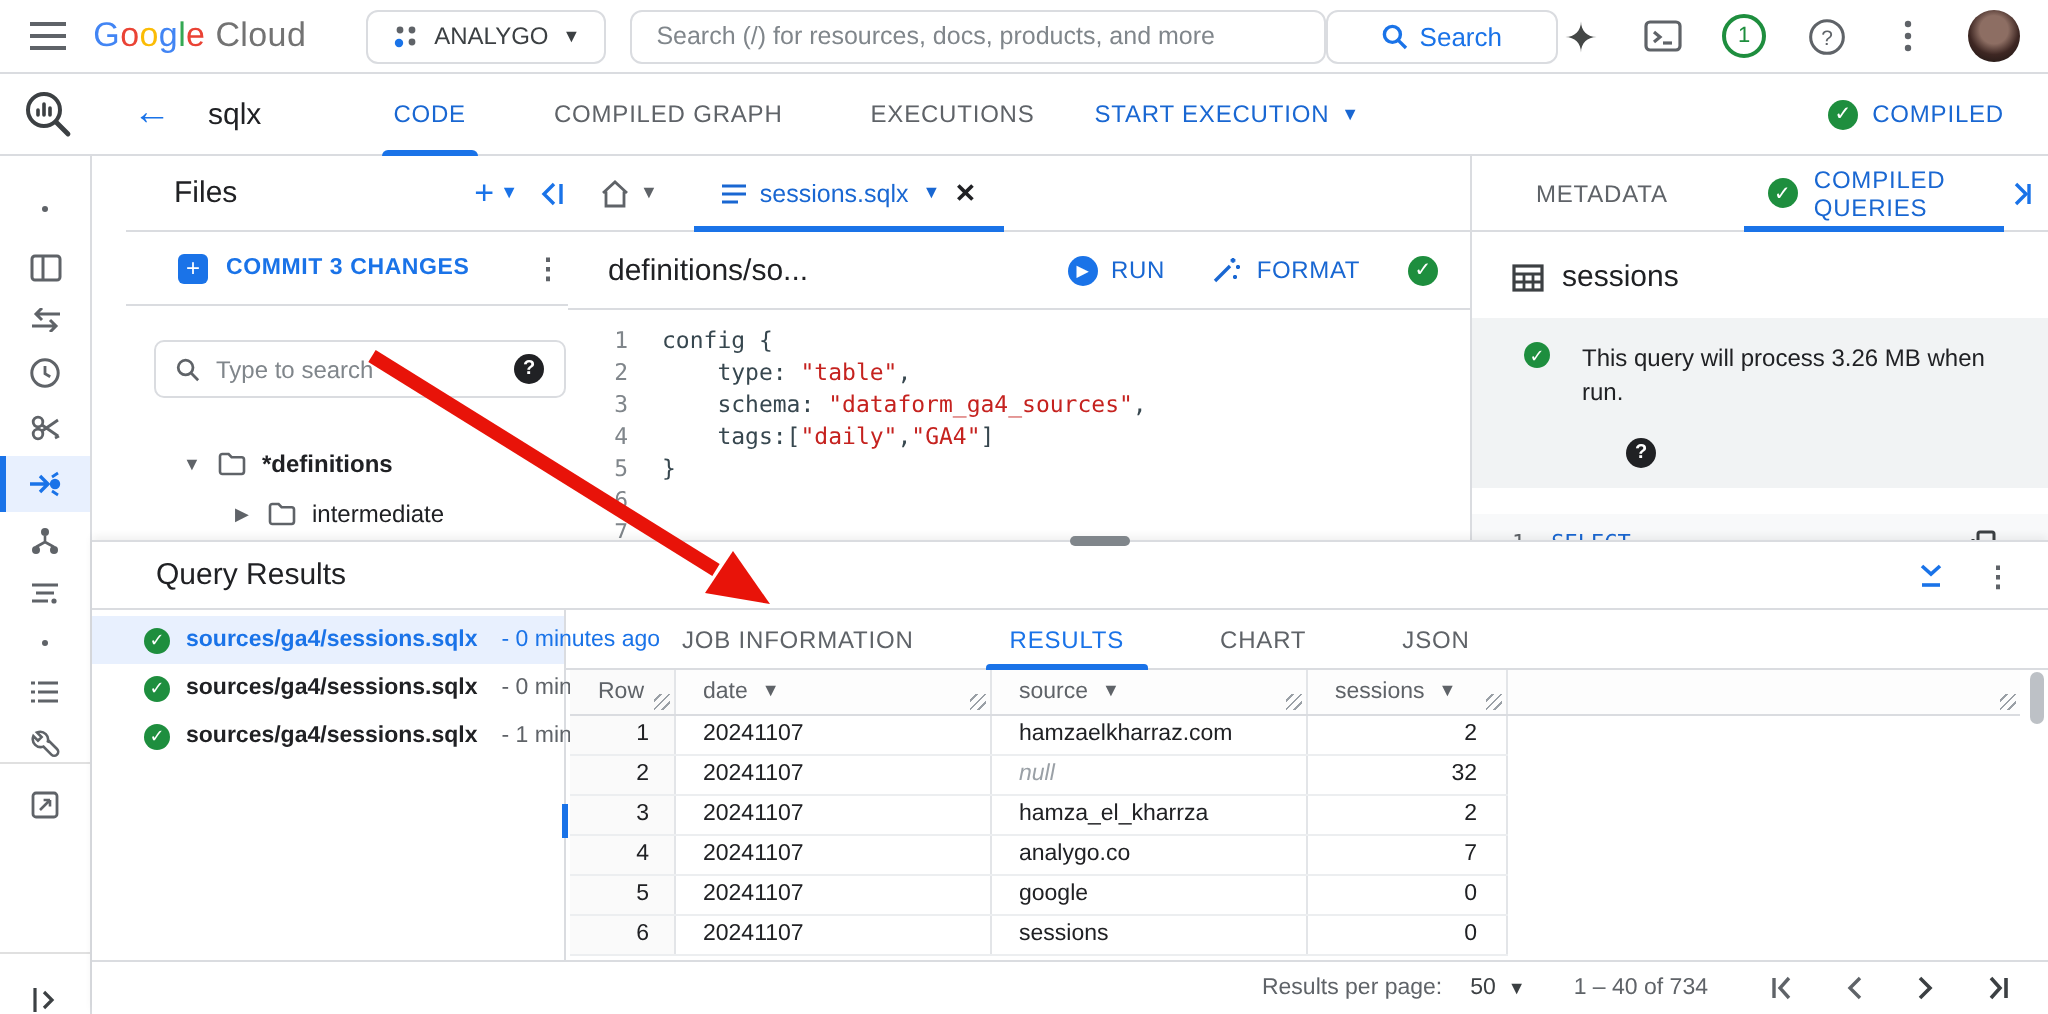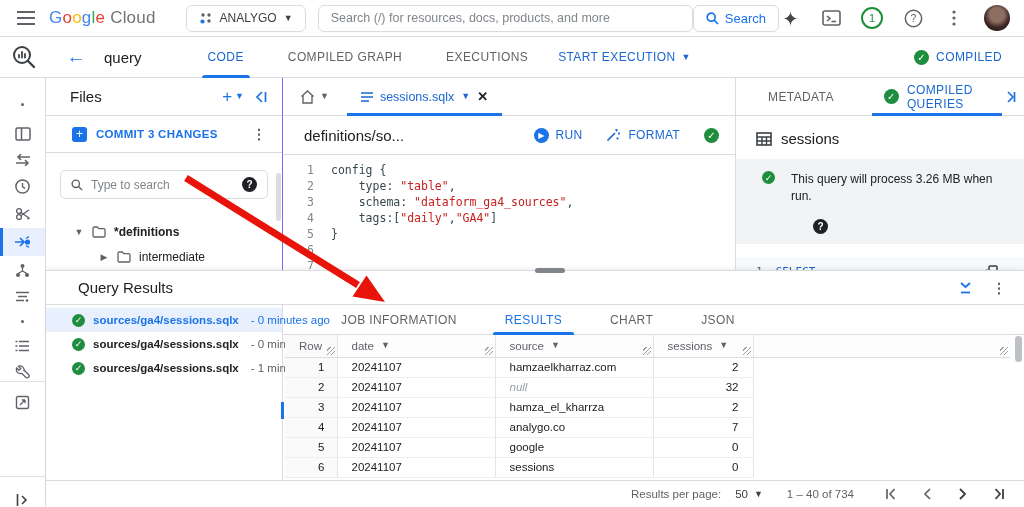--- a/index.html
+++ b/index.html
@@ -9,21 +9,21 @@
 
   
   .topbar { position:absolute; left:0; top:0; width:1024px; height:37px; border-bottom:1px solid #dadce0; display:flex; align-items:center; padding:0 10px; background:#fff; z-index:5; }
   .hamburger { width:36px; height:30px; display:flex; align-items:center; justify-content:center; cursor:pointer; }
   .logo { display:flex; align-items:baseline; margin-left:8px; font-size:17px; letter-spacing:.2px; }
   .logo .l1 span { font-weight:500; }
   .logo .l2 { color:#737373; margin-left:5px; font-weight:400; }
   .g-b{color:#4285F4}.g-r{color:#EA4335}.g-y{color:#FBBC05}.g-g{color:#34A853}
   .project-btn { margin-left:30px; height:27px; border:1px solid #dadce0; border-radius:6px; display:flex; align-items:center; gap:7px; padding:0 12px; font-size:12px; font-weight:500; color:#3c4043; cursor:pointer; background:#fff; }
   .search-wrap { margin-left:12px; width:430px; height:27px; border:1px solid #dadce0; border-radius:6px; display:flex; align-items:center; padding:0 12px; color:#80868b; font-size:12.5px; background:#fff; }
-  .search-btn { margin-left:0; height:27px; border:1px solid #dadce0; border-radius:6px; display:flex; align-items:center; gap:6px; padding:0 12px; color:#1a73e8; font-size:13px; font-weight:500; background:#fff; cursor:pointer; }
+  .search-btn { margin-left:0; height:27px; border:1px solid #dadce0; border-radius:6px; display:flex; align-items:center; gap:6px; padding:0 27px; color:#1a73e8; font-size:13px; font-weight:500; background:#fff; cursor:pointer; }
   .topbar-right { display:flex; align-items:center; gap:19px; margin-left:auto; padding-right:4px; }
   .tb-icon { width:22px; height:22px; display:flex; align-items:center; justify-content:center; cursor:pointer; }
   .shell-badge { width:22px; height:22px; border:2px solid #1e8e3e; border-radius:50%; color:#1e8e3e; font-size:11px; font-weight:500; display:flex; align-items:center; justify-content:center; }
   .avatar { width:26px; height:26px; border-radius:50%; background:radial-gradient(circle at 50% 38%, #8d6e63 0 34%, #3e2723 60%, #161210 100%); cursor:pointer; }
 
   
   .row2 { position:absolute; left:0; top:37px; width:1024px; height:41px; border-bottom:1px solid #dadce0; display:flex; align-items:center; background:#fff; z-index:4; }
   .prod-logo { width:48px; display:flex; align-items:center; justify-content:center; }
   .back-btn { margin-left:14px; width:28px; text-align:center; color:#1a73e8; font-size:19px; cursor:pointer; }
   .ws-title { margin-left:14px; font-size:15px; color:#202124; }
@@ -40,21 +40,21 @@
 
   
   .rail { position:absolute; left:0; top:78px; width:46px; height:429px; border-right:1px solid #dadce0; background:#fff; z-index:3; }
   .rail-item { position:absolute; left:0; width:45px; height:28px; display:flex; align-items:center; justify-content:center; color:#5f6368; cursor:pointer; }
   .rail-item.active { background:#e8f0fe; }
   .rail-item.active::before { content:""; position:absolute; left:0; top:0; bottom:0; width:3px; background:#1a73e8; }
   .rail-sep { position:absolute; left:0; width:45px; border-top:1px solid #e0e0e0; }
   .rail-dot { width:3px; height:3px; border-radius:50%; background:#5f6368; }
 
   
-  .files { position:absolute; left:46px; top:78px; width:237px; height:192px; background:#fff; border-right:1px solid #8b5cf6; z-index:2; }
+  .files { position:absolute; left:63px; top:78px; width:237px; height:192px; background:#fff; border-right:3px solid #8b5cf6; z-index:2; }
   .files-head { height:38px; display:flex; align-items:center; border-bottom:1px solid #dadce0; padding:0 14px 0 24px; }
   .files-title { font-size:15px; color:#202124; }
   .files-head-actions { margin-left:auto; display:flex; align-items:center; gap:10px; }
   .plus-btn { color:#1a73e8; font-size:17px; font-weight:400; display:flex; align-items:center; gap:3px; cursor:pointer; }
   .plus-btn .caret { color:#1a73e8; }
   .commit-row { height:37px; display:flex; align-items:center; gap:9px; border-bottom:1px solid #dadce0; padding:0 12px 0 26px; }
   .commit-icon { width:15px; height:15px; border-radius:3px; background:#1a73e8; color:#fff; font-size:12px; line-height:15px; text-align:center; flex:none; cursor:pointer;}
   .commit-label { color:#1a73e8; font-size:11.5px; font-weight:700; letter-spacing:.3px; cursor:pointer; }
   .vdots { margin-left:auto; color:#5f6368; font-size:14px; font-weight:700; cursor:pointer; padding:0 4px; }
   .file-search { margin:17px 14px 0 14px; height:29px; border:1px solid #dadce0; border-radius:5px; display:flex; align-items:center; gap:8px; padding:0 10px; }
@@ -217,21 +217,21 @@
 
   <div class="row2">
     <div class="prod-logo">
       <svg class="ic" width="26" height="26" viewBox="0 0 26 26">
           <circle cx="11" cy="11" r="8" fill="none" stroke="#3c4043" stroke-width="2"></circle>
           <path d="M17 17l6 6" stroke="#3c4043" stroke-width="2.4" stroke-linecap="round"></path>
           <path d="M8 13.5V11M11 13.5V8M14 13.5v-3.5" stroke="#3c4043" stroke-width="1.8" stroke-linecap="round"></path>
         </svg>
     </div>
     <div class="back-btn">←</div>
-    <div class="ws-title">query</div>
+    <div class="ws-title">sqlx</div>
     <div class="ws-tabs">
       <div class="ws-tab active">CODE</div>
       <div class="ws-tab">COMPILED GRAPH</div>
       <div class="ws-tab">EXECUTIONS</div>
     </div>
     <div class="start-exec">
       <span>START EXECUTION</span>
       <span class="caret">▼</span>
     </div>
     <div class="compiled-status">

